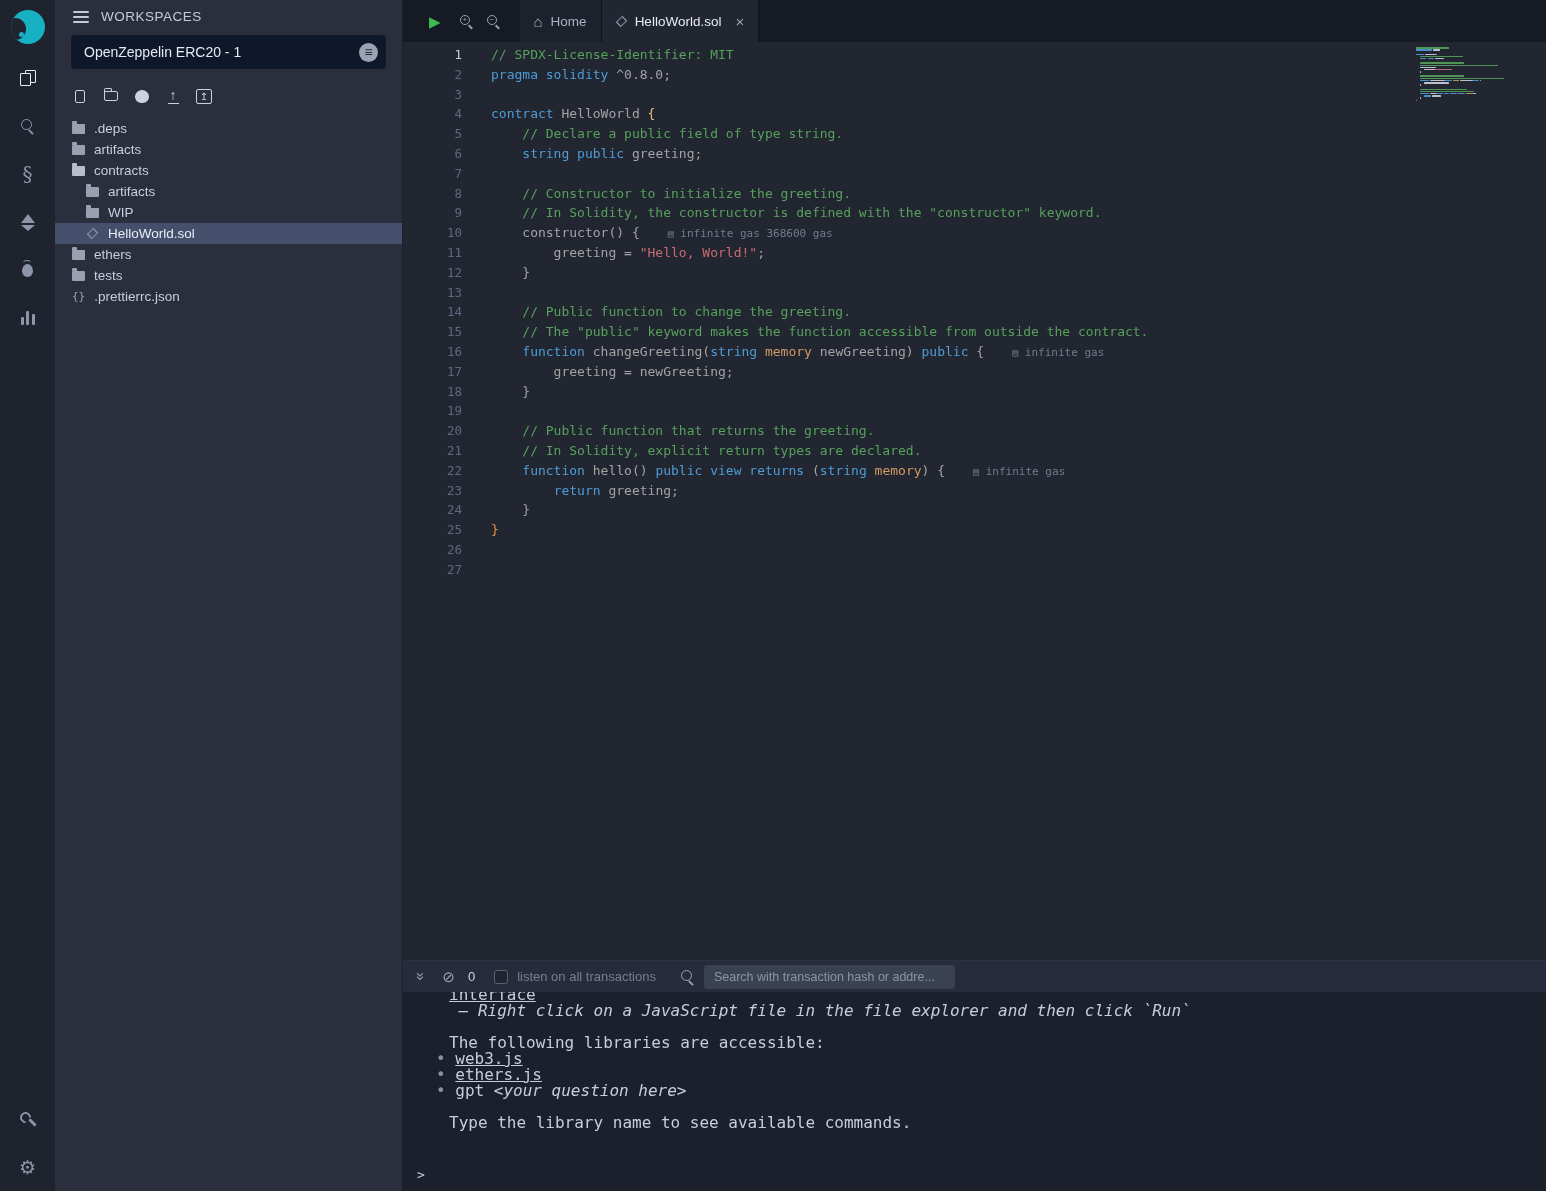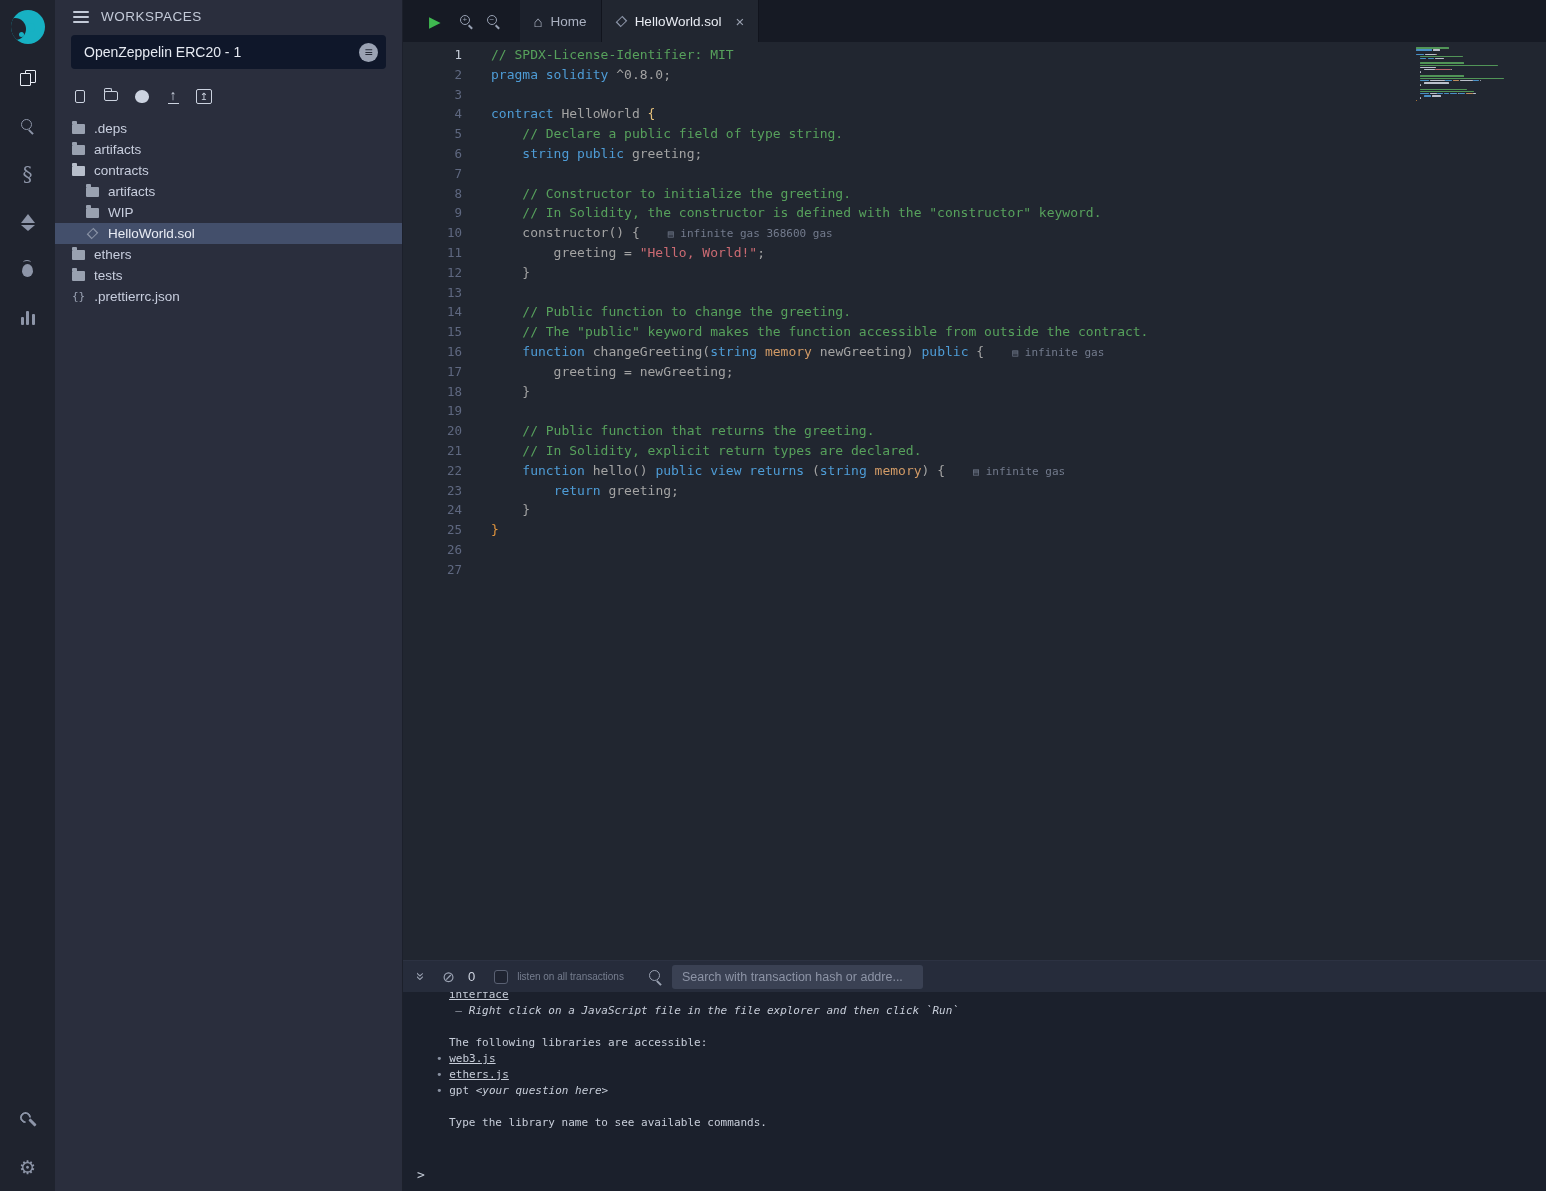--- a/index.html
+++ b/index.html
@@ -118,25 +118,25 @@
   .mrow{height:1.5px;margin-bottom:0.7px;display:flex}
   .mrow i{display:block;height:100%;border-radius:0.5px;opacity:.9}
 
   
   .terminal{height:231px;flex-shrink:0;background:var(--term);border-top:1px solid #2c3242;display:flex;flex-direction:column}
   .tbar{height:31px;flex-shrink:0;background:var(--termbar);display:flex;align-items:center;padding:0 14px;color:#9aa2b2}
   .sh-dchev{display:inline-block;transform:rotate(90deg);font-size:15px;line-height:1;cursor:pointer}
   .ban{margin-left:17px;font-size:15px;line-height:1;cursor:pointer}
   .count{margin-left:13px;color:#cfd5e1;font-size:13px}
   .cbox{margin-left:19px;width:14px;height:14px;border:1px solid #5a6173;border-radius:3px;background:#1f2431;cursor:pointer}
-  .listen{margin-left:9px;font-size:10px;color:#767e8f;cursor:pointer}
+  .listen{margin-left:9px;font-size:13px;color:#767e8f;cursor:pointer}
   .tmag{margin-left:25px;color:#9aa2b2;cursor:pointer}
   .tsearch{margin-left:9px;width:251px;height:24px;background:#3a4153;border:none;border-radius:3px;color:#d4dae6;padding:0 10px;font-size:12.5px;font-family:"Liberation Sans",sans-serif;outline:none}
   .tsearch::placeholder{color:#8d94a6}
-  .tcontent{flex:1;overflow:hidden;padding:2px 12px 0 46px;font-family:"DejaVu Sans Mono",monospace;font-size:11px;line-height:16px;color:#c7cdd9;white-space:pre}
+  .tcontent{flex:1;overflow:hidden;padding:2px 12px 0 46px;font-family:"DejaVu Sans Mono",monospace;font-size:16px;line-height:16px;color:#c7cdd9;white-space:pre}
   .tcontent .tline:first-child{margin-top:-7px}
   .tt-it{font-style:italic}
   .tt-lk{text-decoration:underline;cursor:pointer}
   .tt-bu{color:#8a92a2;margin-left:-13px}
   .prompt-row{flex-shrink:0;padding:0 0 9px 14px;font-family:"DejaVu Sans Mono",monospace;font-size:13px;color:#c3cad6;cursor:text}
 </style>
 </head>
 <body>
 
 <div class="app">

